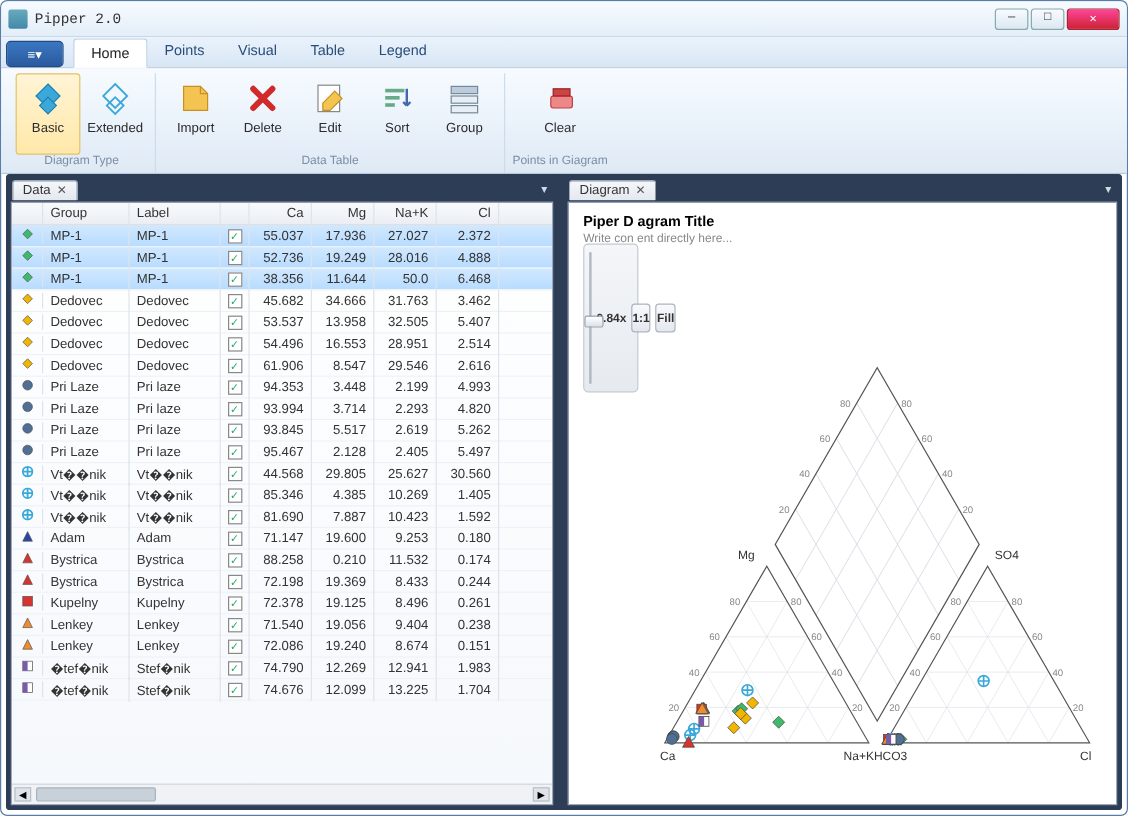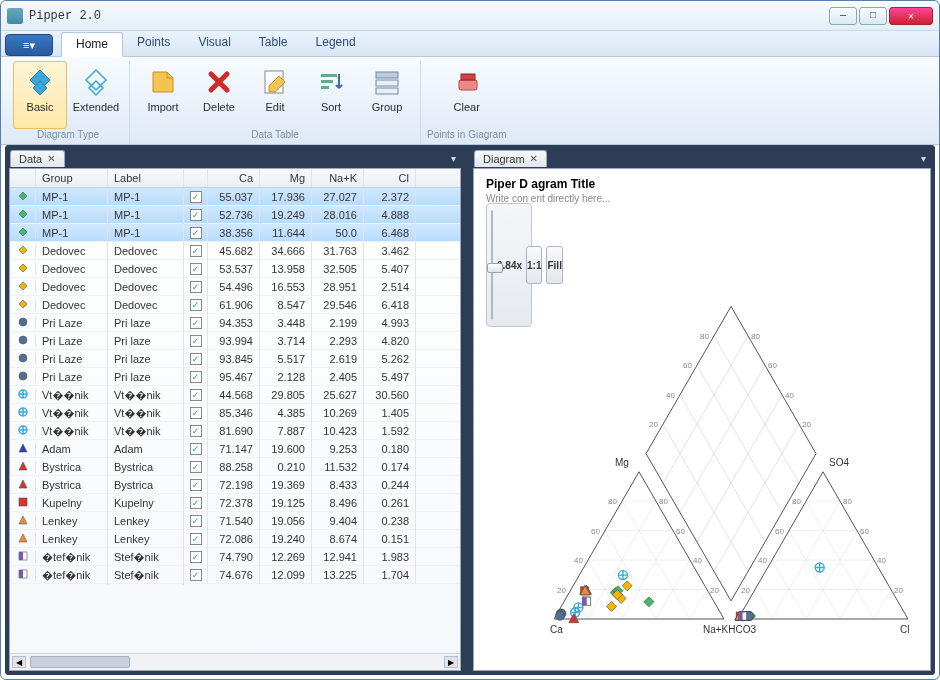--- a/index.html
+++ b/index.html
@@ -180,21 +180,21 @@
     background:linear-gradient(#f4f6f9,#e6eaef);
     border:1px solid #bfc7d1;
     border-radius:4px;
     padding:6px 4px;
     display:flex; flex-direction:row; align-items:center;
     gap:4px;
   }
   .zoom-track{width:6px; height:110px; background:#d4d9e0; border:1px solid #b0b8c2; border-radius:3px; position:relative;}
   .zoom-thumb{position:absolute; left:-5px; top:52px; width:16px; height:10px; background:linear-gradient(#fff,#dde2e8); border:1px solid #9aa4b0; border-radius:2px;}
   .zoom-val{font-size:10px; font-weight:bold; color:#333;}
-  .zoom-btn{width:36px; height:38px; background:linear-gradient(#f8fafc,#e4e8ee); border:1px solid #aab3c0; border-radius:3px; font-size:10px; display:flex;align-items:center;justify-content:center; font-weight:bold; color:#333;}
+  .zoom-btn{width:36px; height:24px; background:linear-gradient(#f8fafc,#e4e8ee); border:1px solid #aab3c0; border-radius:3px; font-size:10px; display:flex;align-items:center;justify-content:center; font-weight:bold; color:#333;}
   .piper-svg{position:absolute; left:60px; top:10px;}
   
   .marker{display:inline-block;}
 </style>
 </head>
 <body>
 
 <div class="titlebar">
   <div class="app-icon"></div>
   <div class="title">Pipper 2.0</div>
@@ -420,21 +420,21 @@
                 <span class="marker"><svg width="10" height="10">
                     <polygon points="5,1 9,5 5,9 1,5" fill="#f3b600" stroke="#555" stroke-width="0.6"></polygon>
                   </svg></span>
               </div>
               <div class="gcell c-grp">Dedovec</div>
               <div class="gcell c-lbl">Dedovec</div>
               <div class="gcell c-chk"><span class="chk">✓</span></div>
               <div class="gcell c-num">61.906</div>
               <div class="gcell c-num">8.547</div>
               <div class="gcell c-num">29.546</div>
-              <div class="gcell c-num">6.418</div>
+              <div class="gcell c-num">2.616</div>
             </div>
             <div class="grow">
               <div class="gcell c-ico">
                 <span class="marker"><svg width="10" height="10">
                     <circle cx="5" cy="5" r="4" fill="#4f6f95" stroke="#555" stroke-width="0.6"></circle>
                   </svg></span>
               </div>
               <div class="gcell c-grp">Pri Laze</div>
               <div class="gcell c-lbl">Pri laze</div>
               <div class="gcell c-chk"><span class="chk">✓</span></div>

